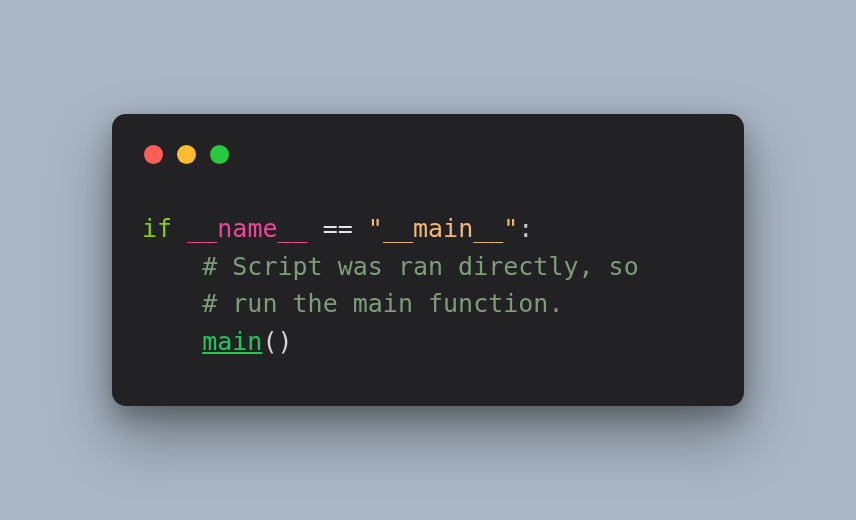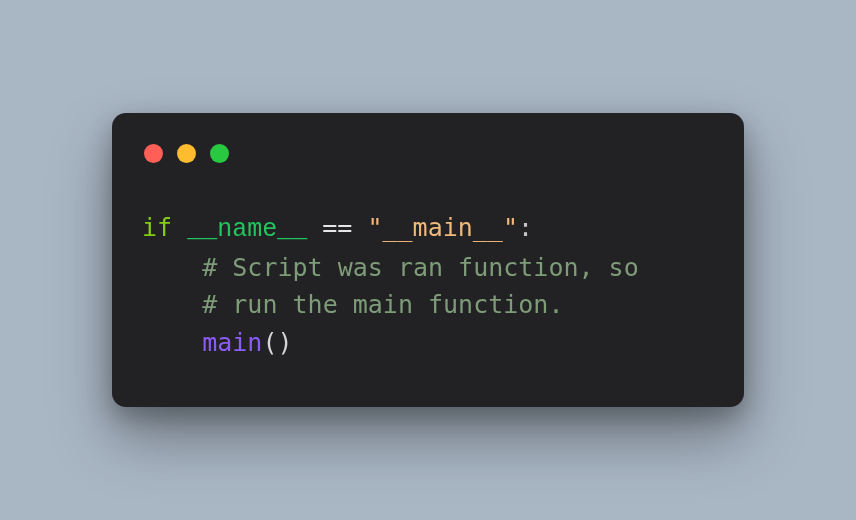--- a/index.html
+++ b/index.html
@@ -39,34 +39,34 @@
     .dot.yellow { background: #febc2e; }
     .dot.green { background: #28c840; }
     .code {
       padding: 38px 30px 0 30px;
       font-size: 25px;
       line-height: 1.5;
       white-space: pre;
       color: #e6e6e6;
     }
     .kw { color: #84cc16; }
-    .ident { color: #22c55e; font-family: Liberation Mono, monospace; }
+    .ident { color: #ec4899; }
     .op { color: #e6e6e6; }
     .str { color: #f0b97a; }
     .punct { color: #c5c5c5; }
     .comment { color: #7e9c78; }
-    .fn { color: #8b5cf6; }
+    .fn { color: #22c55e; text-decoration: underline; }
     .paren { color: #d6d6d6; }
   </style>
 </head>
 <body>
 
 <div class="window">
   <div class="titlebar">
     <div class="dot red"></div>
     <div class="dot yellow"></div>
     <div class="dot green"></div>
   </div>
   <div class="code"><span class="kw">if</span> <span class="ident">__name__</span> <span class="op">==</span> <span class="str">"__main__"</span><span class="punct">:</span>
-<span>    </span><span class="comment"># Script was ran function, so</span>
+<span>    </span><span class="comment"># Script was ran directly, so</span>
 <span>    </span><span class="comment"># run the main function.</span>
 <span>    </span><span class="fn">main</span><span class="paren">(</span><span class="paren">)</span></div>
 </div>
 
 </body></html>

